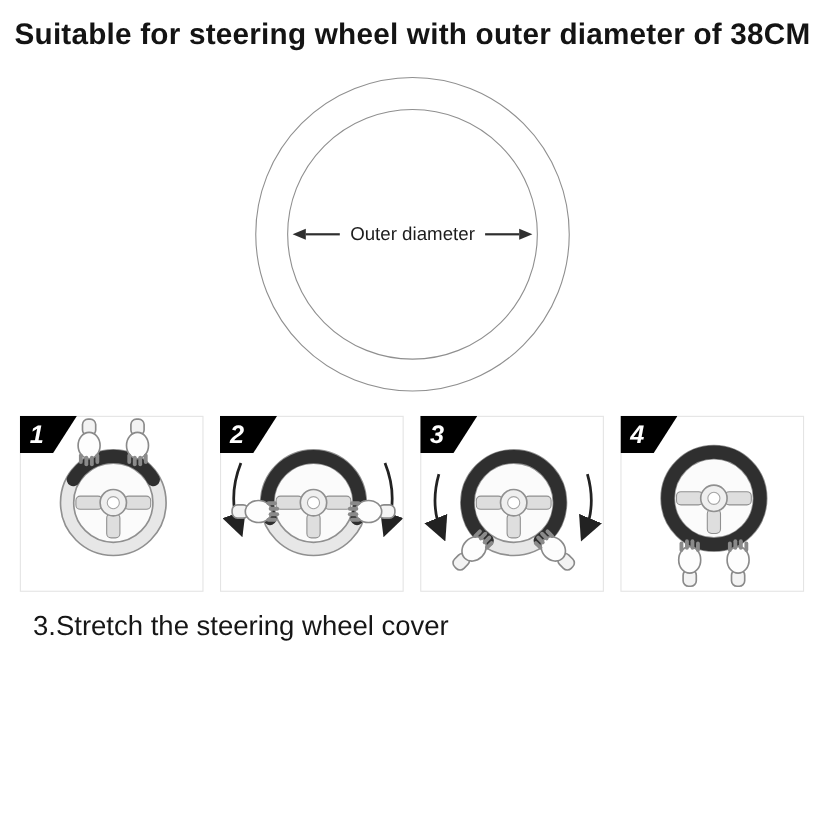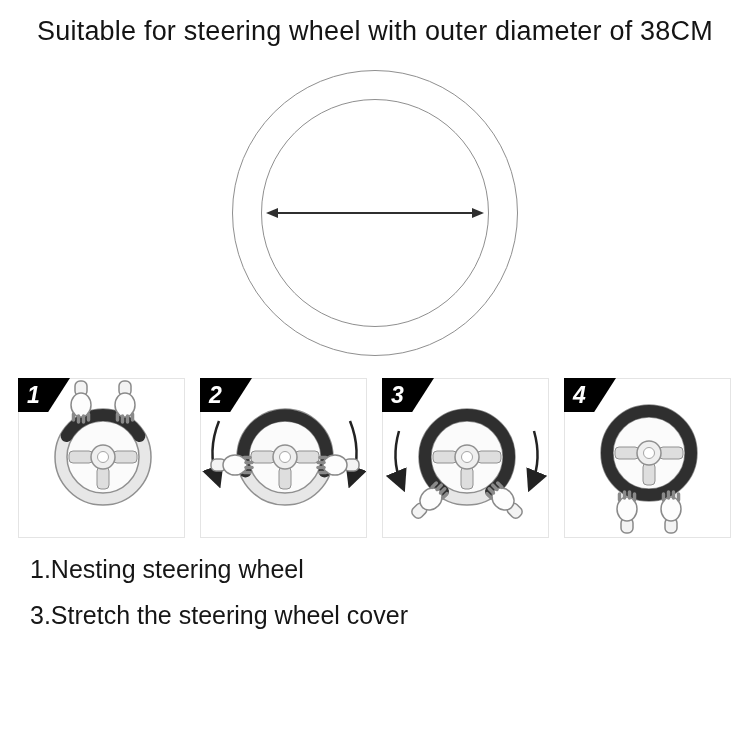--- a/index.html
+++ b/index.html
@@ -2,21 +2,21 @@
 <html><head>
 <meta charset="utf-8">
 <style>
   html,body{margin:0;padding:0;}
   body{
     width:750px;height:750px;position:relative;background:#ffffff;
     font-family:"Liberation Sans", sans-serif;color:#111;overflow:hidden;
   }
   .title{
     position:absolute;top:16px;left:0;width:100%;text-align:center;
-    font-size:27px;font-weight:400;color:#141414;margin:0;letter-spacing:0.2px;
+    font-size:27px;font-weight:700;color:#141414;margin:0;letter-spacing:0.2px;
   }
   
   .diagram{position:absolute;top:70px;left:50%;transform:translateX(-50%);width:286px;height:286px;}
   .ring-outer{position:absolute;inset:0;border:1.5px solid #8f8f8f;border-radius:50%;}
   .ring-inner{position:absolute;inset:29px;border:1.5px solid #8f8f8f;border-radius:50%;}
   .arrow-row{
     position:absolute;left:34px;right:34px;top:50%;transform:translateY(-50%);
     display:flex;align-items:center;
   }
   .arrow-line{flex:1;height:2px;background:#2f2f2f;}
@@ -60,20 +60,21 @@
 </svg>
 
 <h1 class="title">Suitable for steering wheel with outer diameter of 38CM</h1>
 
 <div class="diagram">
   <div class="ring-outer"></div>
   <div class="ring-inner"></div>
   <div class="arrow-row">
     <span class="ah left"></span>
     <span class="arrow-line"></span>
+    <span class="arrow-label">Outer diameter</span>
     <span class="arrow-line"></span>
     <span class="ah right"></span>
   </div>
 </div>
 
 <div class="steps">
 
   <div class="panel">
     <div class="badge">1</div>
     <svg width="165" height="158" viewBox="0 0 165 158">
@@ -138,15 +139,14 @@
       <circle cx="84" cy="74" r="5.5" fill="#ffffff" stroke="#a5a5a5"></circle>
       <circle cx="84" cy="74" r="42" fill="none" stroke="#2f2f2f" stroke-width="12"></circle>
       <use href="#hand" transform="translate(62,130) rotate(180)"></use>
       <use href="#hand" transform="translate(106,130) rotate(180)"></use>
     </svg>
   </div>
 
 </div>
 
 <div class="instructions">
-  <p class="instruction">1.Nesting steering wheel</p>
   <p class="instruction">3.Stretch the steering wheel cover</p>
 </div>
 
 </body></html>

